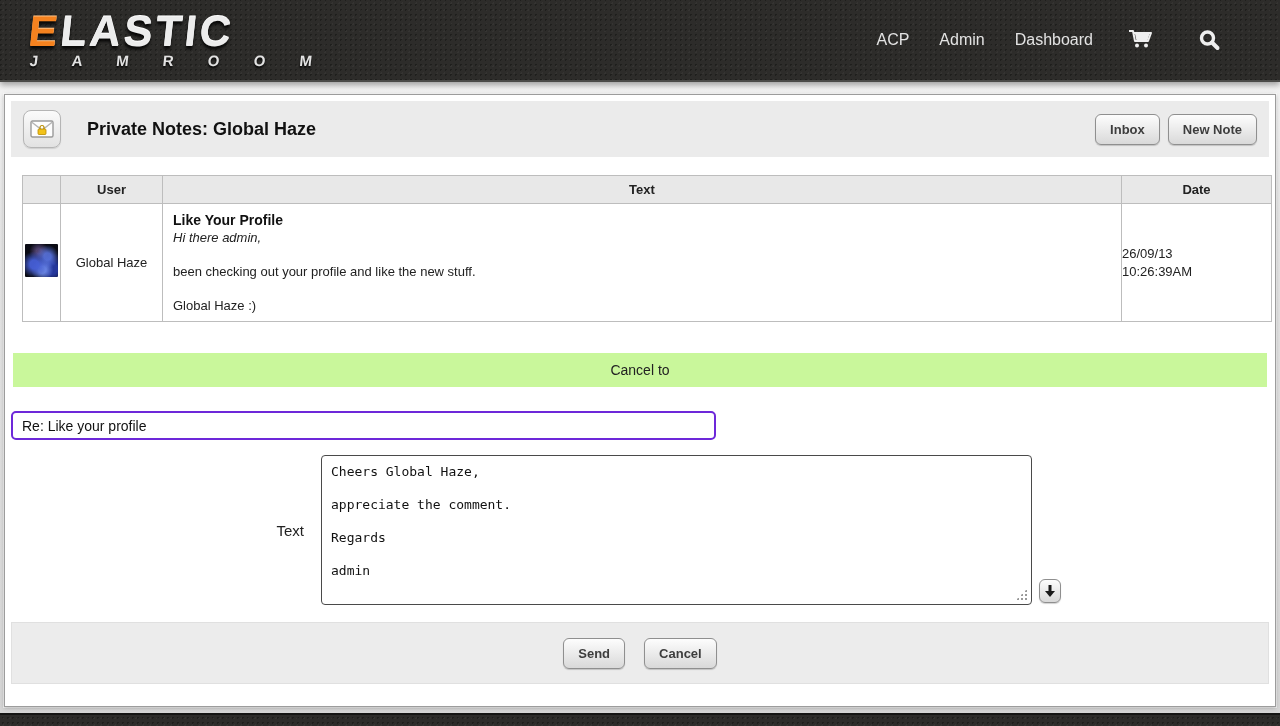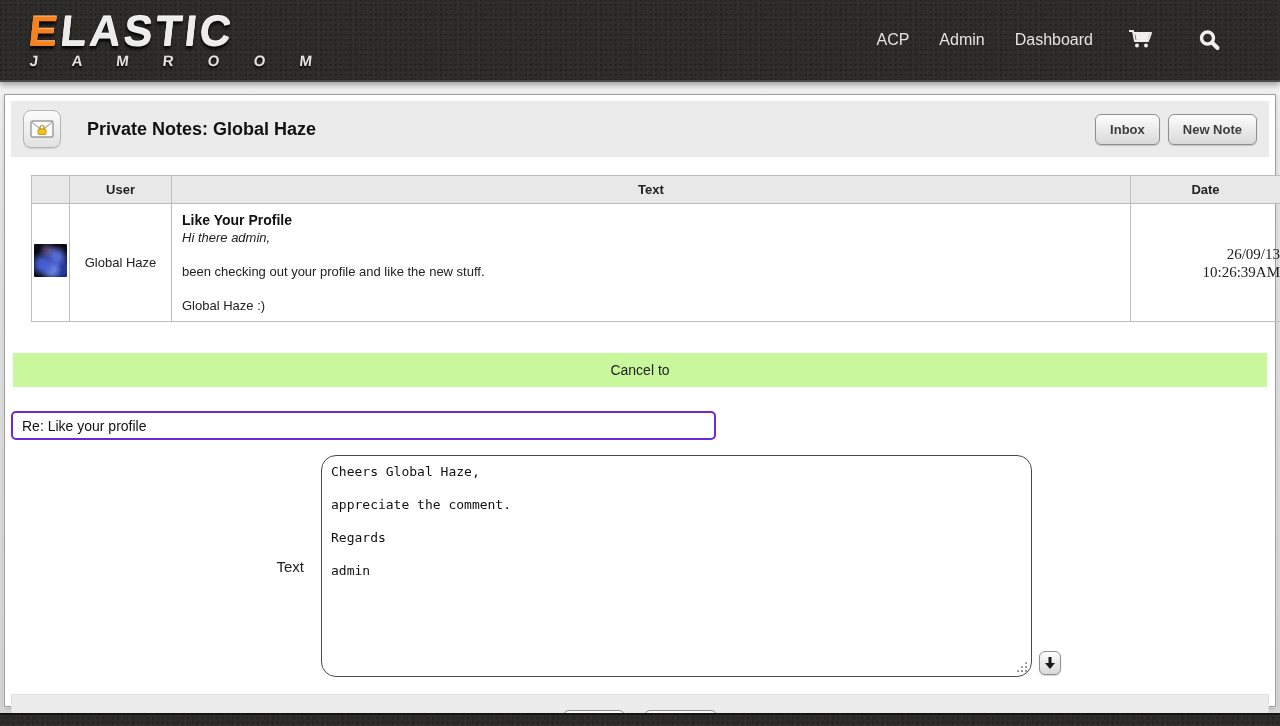--- a/index.html
+++ b/index.html
@@ -55,30 +55,30 @@
   .btn {
     display:inline-block; padding:7px 14px; border-radius:6px;
     border:1px solid #8f8f8f; background:linear-gradient(#fdfdfd,#d9d9d9);
     font-size:13px; font-weight:bold; color:#3d3d3d; cursor:pointer;
     box-shadow:0 1px 1px rgba(0,0,0,0.18); text-align:center;
   }
   .panel-header .btn { margin-right:8px; }
   .panel-header .btn:last-child { margin-right:12px; }
 
   
-  table.notes { border-collapse:collapse; width:calc(100% - 8px); margin:18px 4px 0 20px; }
+  table.notes { border-collapse:collapse; width:calc(100% - 8px); margin:18px 4px 0 11px; }
   table.notes th, table.notes td { border:1px solid #bdbdbd; }
   table.notes th {
     background:#e8e8e8; font-size:13px; font-weight:bold; color:#222;
     height:28px; text-align:center;
   }
   td.cell-avatar { width:38px; text-align:center; vertical-align:middle; }
   td.cell-user { width:102px; text-align:center; vertical-align:middle; font-size:13px; color:#222; }
   td.cell-text { padding:8px 10px; vertical-align:top; }
-  td.cell-date { width:150px; text-align:right; vertical-align:middle; font-size:15px; color:#222; line-height:18px;font-family:Liberation Serif, serif; }
+  td.cell-date { width:150px; text-align:left; vertical-align:middle; font-size:13px; color:#222; line-height:18px; }
   .row-h { height:114px; }
   .avatar {
     width:33px; height:33px; display:inline-block; border-radius:1px;
     background:
       radial-gradient(circle at 28% 62%, rgba(70,95,215,0.95) 0 14%, transparent 42%),
       radial-gradient(circle at 68% 38%, rgba(92,120,230,0.85) 0 12%, transparent 38%),
       radial-gradient(circle at 52% 78%, rgba(120,150,245,0.8) 0 12%, transparent 36%),
       radial-gradient(circle at 80% 75%, rgba(40,60,170,0.9) 0 16%, transparent 44%),
       radial-gradient(circle at 42% 22%, rgba(150,120,200,0.5) 0 8%, transparent 30%),
       #0a0b14;
@@ -101,21 +101,21 @@
   .form-row.subject-row { align-items:center; }
   .form-row.subject-row .form-label { padding-top:0; }
   input.subject-input {
     width:705px; height:29px; border:2px solid #6d28d9; border-radius:5px;
     padding:0 9px; font-size:14px; color:#111; background:#fff; outline:none;
     font-family:"Liberation Sans","DejaVu Sans",sans-serif;
   }
   .form-row.text-row { margin-top:15px; align-items:center; }
   .textarea-wrap { position:relative; }
   textarea.reply-text {
-    width:711px; height:222px; border:1px solid #4a4a4a; border-radius:15px;
+    width:711px; height:150px; border:1px solid #4a4a4a; border-radius:4px;
     padding:8px 9px; font-family:"DejaVu Sans Mono","Liberation Mono",monospace;
     font-size:13px; line-height:16.5px; color:#111; resize:none; outline:none; display:block;
   }
   .grip {
     position:absolute; right:5px; bottom:5px; width:11px; height:11px;
     background-image:radial-gradient(#999 1px, transparent 1.3px);
     background-size:4px 4px;
     clip-path:polygon(100% 0, 100% 100%, 0 100%);
     pointer-events:none;
   }

